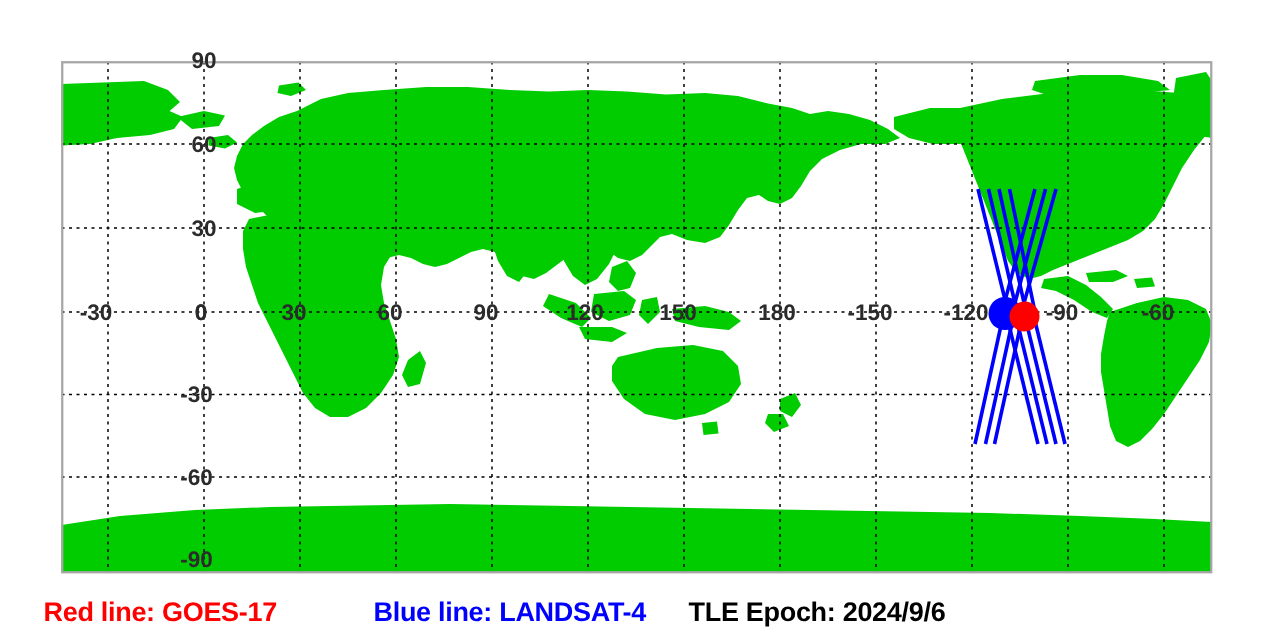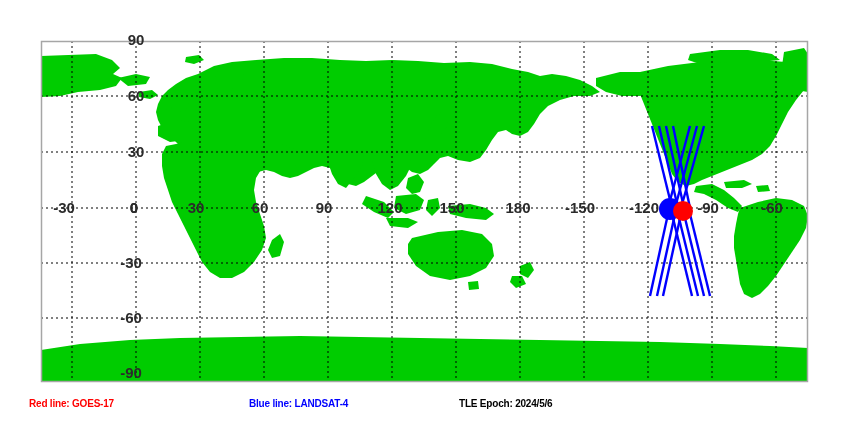--- a/index.html
+++ b/index.html
@@ -42,21 +42,21 @@
     left: 0;
     top: 392px;
     width: 850px;
     height: 33px;
     background: #ffffff;
   }
   .legend-item {
     position: absolute;
     top: 6px;
     font-family: "Liberation Sans", sans-serif;
-    font-size: 10px;
+    font-size: 18px;
     font-weight: bold;
     white-space: nowrap;
     letter-spacing: -0.2px;
   }
   #legend-red  { left: 29px;  color: #ff0000; }
   #legend-blue { left: 249px; color: #0000ff; }
   #legend-epoch{ left: 459px; color: #000000; }
 </style>
 </head>
 <body>
@@ -236,16 +236,16 @@
 
       <circle cx="670" cy="209" r="11" fill="#0000ff"></circle>
       <circle cx="683" cy="211" r="10" fill="#ff0000"></circle>
 
     </svg>
   </div>
 
   <div id="legend">
     <span class="legend-item" id="legend-red">Red line: GOES-17</span>
     <span class="legend-item" id="legend-blue">Blue line: LANDSAT-4</span>
-    <span class="legend-item" id="legend-epoch">TLE Epoch: 2024/5/6</span>
+    <span class="legend-item" id="legend-epoch">TLE Epoch: 2024/9/6</span>
   </div>
 
 </div>
 
 </body></html>

